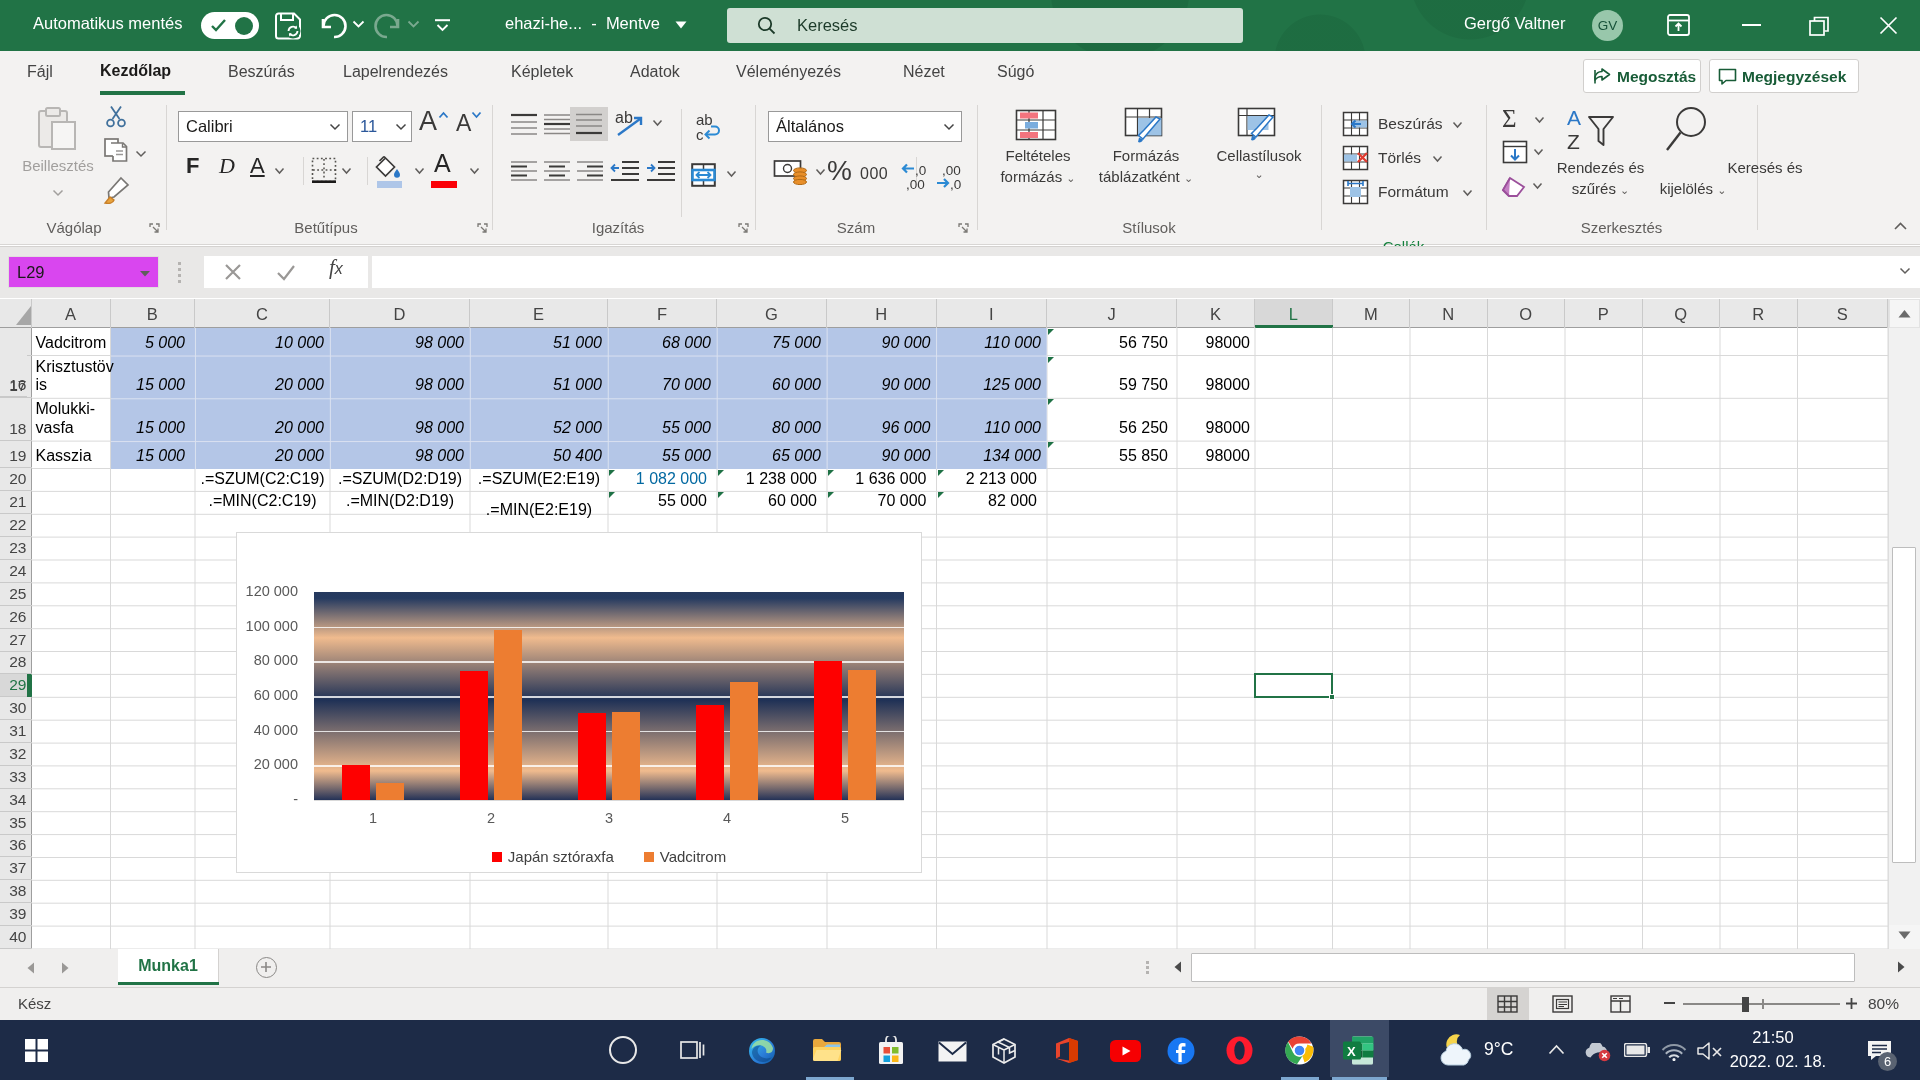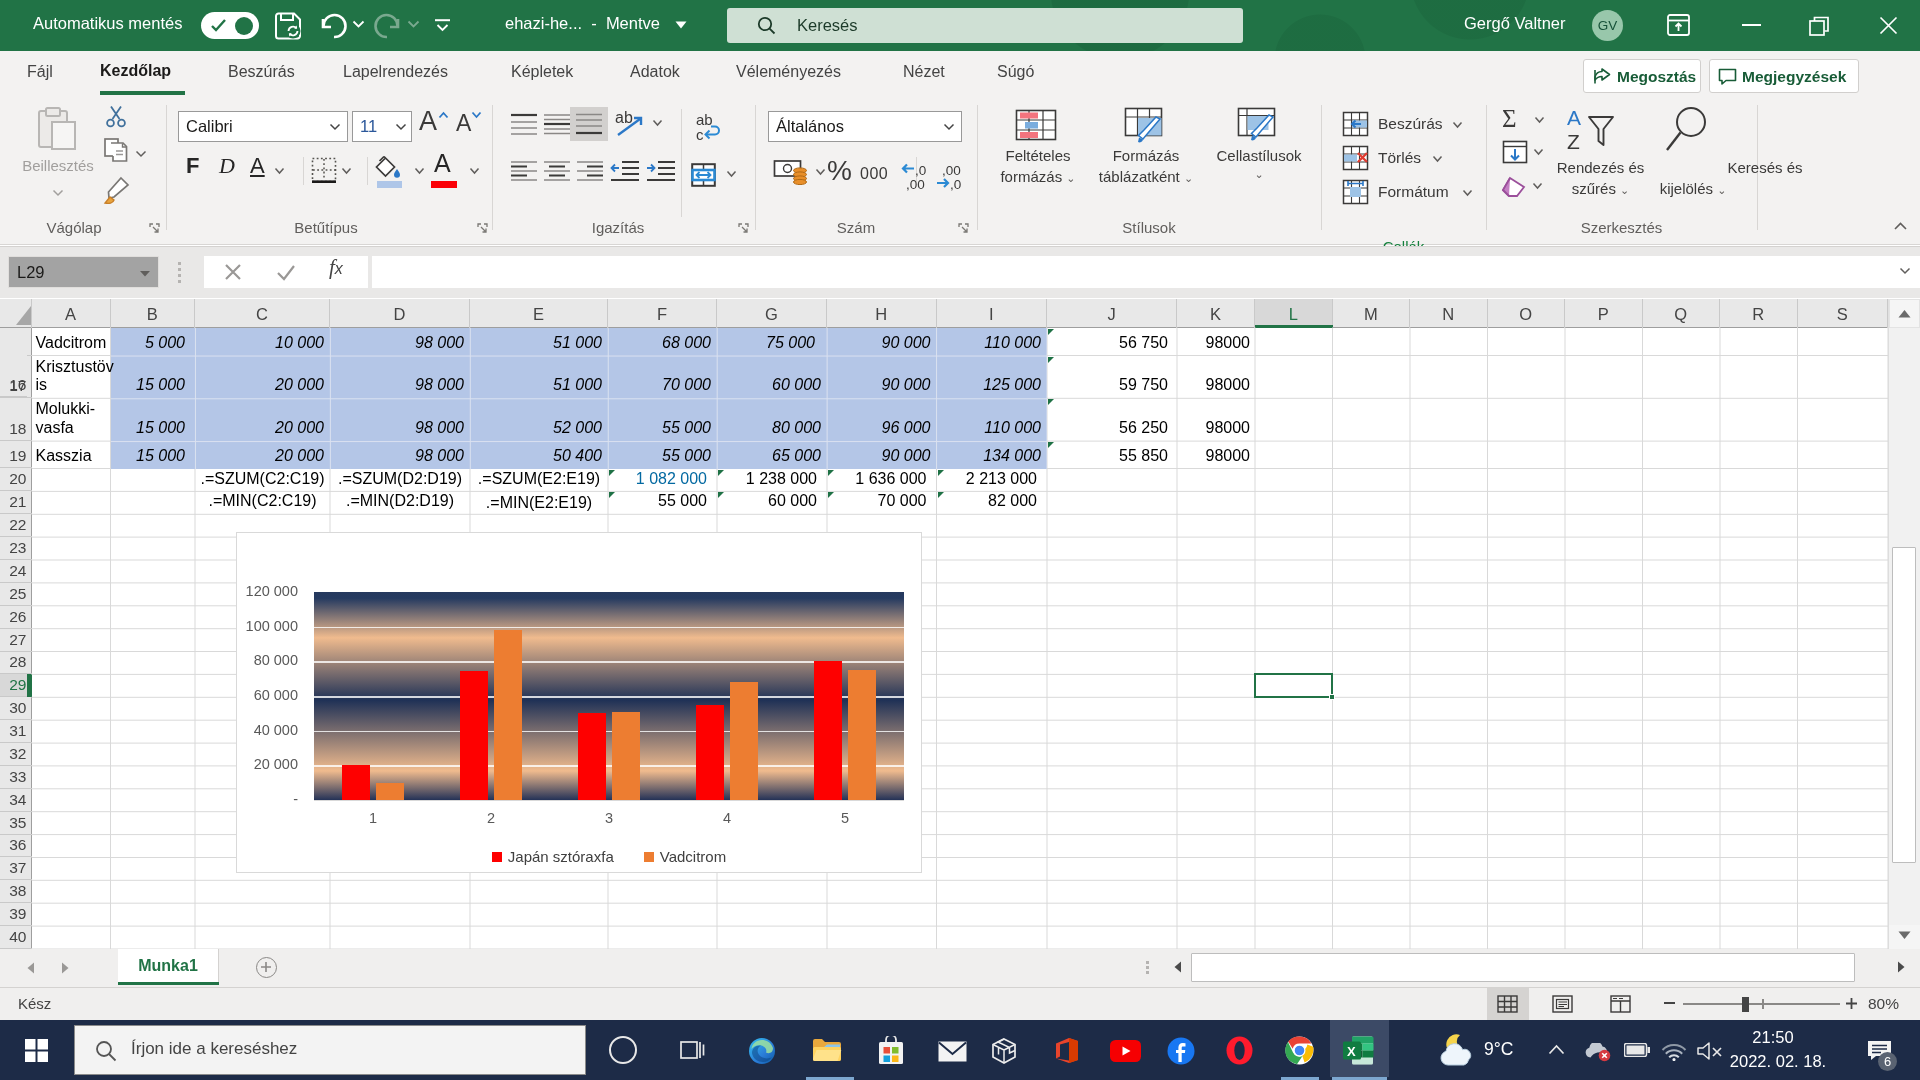--- a/index.html
+++ b/index.html
@@ -386,21 +386,21 @@
  <div class="ab" style="left:1548px;top:83px;width:105px;text-align:center;font-size:15px;color:#3b3a39;">szűrés <span style="font-size:11px;color:#605e5c;">⌄</span></div>
  <svg class="ab" style="left:1662px;top:8px;" width="50" height="52" viewBox="0 0 50 52">
   <circle cx="29" cy="17" r="14" fill="none" stroke="#3b3a39" stroke-width="2"></circle>
   <path d="M18.5 27.5 L5 45" stroke="#3b3a39" stroke-width="2.4"></path>
  </svg>
  <div class="ab" style="left:1710px;top:62px;width:110px;text-align:center;font-size:15px;color:#3b3a39;">Keresés és</div>
  <div class="ab" style="left:1638px;top:83px;width:110px;text-align:center;font-size:15px;color:#3b3a39;">kijelölés <span style="font-size:11px;color:#605e5c;">⌄</span></div>
 </div>
 
 <div class="ab" style="left:0;top:246px;width:1920px;height:52px;background:#e9e8e7;border-top:1px solid #d4d2d0;">
- <div class="ab" style="left:8px;top:9px;width:151px;height:32px;background:#a3a3a3;border:1px solid #e0dedc;">
+ <div class="ab" style="left:8px;top:9px;width:151px;height:32px;background:#d946ef;border:1px solid #e0dedc;">
   <div class="ab" style="left:8px;top:6px;font-size:16.5px;color:#1b1a19;">L29</div>
   <svg class="ab" style="left:130px;top:13px;" width="12" height="8" viewBox="0 0 12 8">
         <path d="M1 1 L6 6.5 L11 1" fill="#605e5c"></path>
       </svg>
  </div>
  <div class="ab" style="left:178px;top:15px;width:3px;height:3px;background:#b5b3b1;box-shadow:0 6px 0 #b5b3b1,0 12px 0 #b5b3b1,0 18px 0 #b5b3b1;"></div>
  <div class="ab" style="left:204px;top:9px;width:164px;height:32px;background:#fff;"></div>
  <svg class="ab" style="left:224px;top:16px;" width="18" height="18" viewBox="0 0 18 18">
       <path d="M2 2 L16 16 M16 2 L2 16" stroke="#9a9896" stroke-width="2.2"></path>
     </svg>
@@ -554,21 +554,21 @@
     </svg>
     <div class="ab" style="left:31.5px;top:28.5px;width:79.0px;height:28.0px;font-size:16px;color:#000;display:flex;align-items:flex-end;padding-left:4px;padding-bottom:3px;line-height:1.18;">Vadcitrom</div>
     <div class="ab" style="left:31.5px;top:56.5px;width:79.0px;height:42.8px;font-size:16px;color:#000;display:flex;align-items:flex-end;padding-left:4px;padding-bottom:3px;line-height:1.18;">Krisztustöv<br>is</div>
     <div class="ab" style="left:31.5px;top:99.3px;width:79.0px;height:42.8px;font-size:16px;color:#000;display:flex;align-items:flex-end;padding-left:4px;padding-bottom:3px;line-height:1.18;">Molukki-<br>vasfa</div>
     <div class="ab" style="left:31.5px;top:142.1px;width:79.0px;height:27.4px;font-size:16px;color:#000;display:flex;align-items:flex-end;padding-left:4px;padding-bottom:3px;line-height:1.18;">Kasszia</div>
     <div class="ab" style="left:110.5px;top:28.5px;width:84.5px;height:28.0px;font-size:16px;color:#000;display:flex;align-items:flex-end;justify-content:flex-end;padding-right:10px;font-style:italic;padding-bottom:3px;line-height:1.18;">5 000</div>
     <div class="ab" style="left:195px;top:28.5px;width:135px;height:28.0px;font-size:16px;color:#000;display:flex;align-items:flex-end;justify-content:flex-end;padding-right:6px;font-style:italic;padding-bottom:3px;line-height:1.18;">10 000</div>
     <div class="ab" style="left:330px;top:28.5px;width:140px;height:28.0px;font-size:16px;color:#000;display:flex;align-items:flex-end;justify-content:flex-end;padding-right:6px;font-style:italic;padding-bottom:3px;line-height:1.18;">98 000</div>
     <div class="ab" style="left:470px;top:28.5px;width:138px;height:28.0px;font-size:16px;color:#000;display:flex;align-items:flex-end;justify-content:flex-end;padding-right:6px;font-style:italic;padding-bottom:3px;line-height:1.18;">51 000</div>
     <div class="ab" style="left:608px;top:28.5px;width:109px;height:28.0px;font-size:16px;color:#000;display:flex;align-items:flex-end;justify-content:flex-end;padding-right:6px;font-style:italic;padding-bottom:3px;line-height:1.18;">68 000</div>
-    <div class="ab" style="left:717px;top:28.5px;width:110px;height:28.0px;font-size:16px;color:#000;display:flex;align-items:flex-end;justify-content:flex-end;padding-right:12px;font-style:italic;padding-bottom:3px;line-height:1.18;">75 000</div>
+    <div class="ab" style="left:717px;top:28.5px;width:110px;height:28.0px;font-size:16px;color:#000;display:flex;align-items:flex-end;justify-content:flex-end;padding-right:6px;font-style:italic;padding-bottom:3px;line-height:1.18;">75 000</div>
     <div class="ab" style="left:827px;top:28.5px;width:109.5px;height:28.0px;font-size:16px;color:#000;display:flex;align-items:flex-end;justify-content:flex-end;padding-right:6px;font-style:italic;padding-bottom:3px;line-height:1.18;">90 000</div>
     <div class="ab" style="left:936.5px;top:28.5px;width:110.5px;height:28.0px;font-size:16px;color:#000;display:flex;align-items:flex-end;justify-content:flex-end;padding-right:6px;font-style:italic;padding-bottom:3px;line-height:1.18;">110 000</div>
     <div class="ab" style="left:1047px;top:28.5px;width:130px;height:28.0px;font-size:16px;color:#000;display:flex;align-items:flex-end;justify-content:flex-end;padding-right:9px;padding-bottom:3px;line-height:1.18;">56 750</div>
     <div class="ab" style="left:1177px;top:28.5px;width:78px;height:28.0px;font-size:16px;color:#000;display:flex;align-items:flex-end;justify-content:flex-end;padding-right:5px;padding-bottom:3px;line-height:1.18;">98000</div>
     <div class="ab" style="left:110.5px;top:56.5px;width:84.5px;height:42.8px;font-size:16px;color:#000;display:flex;align-items:flex-end;justify-content:flex-end;padding-right:10px;font-style:italic;padding-bottom:3px;line-height:1.18;">15 000</div>
     <div class="ab" style="left:195px;top:56.5px;width:135px;height:42.8px;font-size:16px;color:#000;display:flex;align-items:flex-end;justify-content:flex-end;padding-right:6px;font-style:italic;padding-bottom:3px;line-height:1.18;">20 000</div>
     <div class="ab" style="left:330px;top:56.5px;width:140px;height:42.8px;font-size:16px;color:#000;display:flex;align-items:flex-end;justify-content:flex-end;padding-right:6px;font-style:italic;padding-bottom:3px;line-height:1.18;">98 000</div>
     <div class="ab" style="left:470px;top:56.5px;width:138px;height:42.8px;font-size:16px;color:#000;display:flex;align-items:flex-end;justify-content:flex-end;padding-right:6px;font-style:italic;padding-bottom:3px;line-height:1.18;">51 000</div>
     <div class="ab" style="left:608px;top:56.5px;width:109px;height:42.8px;font-size:16px;color:#000;display:flex;align-items:flex-end;justify-content:flex-end;padding-right:6px;font-style:italic;padding-bottom:3px;line-height:1.18;">70 000</div>
     <div class="ab" style="left:717px;top:56.5px;width:110px;height:42.8px;font-size:16px;color:#000;display:flex;align-items:flex-end;justify-content:flex-end;padding-right:6px;font-style:italic;padding-bottom:3px;line-height:1.18;">60 000</div>
@@ -594,21 +594,21 @@
     <div class="ab" style="left:717px;top:142.1px;width:110px;height:27.4px;font-size:16px;color:#000;display:flex;align-items:flex-end;justify-content:flex-end;padding-right:6px;font-style:italic;padding-bottom:3px;line-height:1.18;">65 000</div>
     <div class="ab" style="left:827px;top:142.1px;width:109.5px;height:27.4px;font-size:16px;color:#000;display:flex;align-items:flex-end;justify-content:flex-end;padding-right:6px;font-style:italic;padding-bottom:3px;line-height:1.18;">90 000</div>
     <div class="ab" style="left:936.5px;top:142.1px;width:110.5px;height:27.4px;font-size:16px;color:#000;display:flex;align-items:flex-end;justify-content:flex-end;padding-right:6px;font-style:italic;padding-bottom:3px;line-height:1.18;">134 000</div>
     <div class="ab" style="left:1047px;top:142.1px;width:130px;height:27.4px;font-size:16px;color:#000;display:flex;align-items:flex-end;justify-content:flex-end;padding-right:9px;padding-bottom:3px;line-height:1.18;">55 850</div>
     <div class="ab" style="left:1177px;top:142.1px;width:78px;height:27.4px;font-size:16px;color:#000;display:flex;align-items:flex-end;justify-content:flex-end;padding-right:5px;padding-bottom:3px;line-height:1.18;">98000</div>
     <div class="ab" style="left:195px;top:169.5px;width:135px;height:22.9px;font-size:16px;color:#000;display:flex;align-items:flex-end;justify-content:center;padding-bottom:3px;line-height:1.18;">.=SZUM(C2:C19)</div>
     <div class="ab" style="left:195px;top:192.4px;width:135px;height:22.9px;font-size:16px;color:#000;display:flex;align-items:flex-end;justify-content:center;padding-bottom:3px;line-height:1.18;">.=MIN(C2:C19)</div>
     <div class="ab" style="left:330px;top:169.5px;width:140px;height:22.9px;font-size:16px;color:#000;display:flex;align-items:flex-end;justify-content:center;padding-bottom:3px;line-height:1.18;">.=SZUM(D2:D19)</div>
     <div class="ab" style="left:330px;top:192.4px;width:140px;height:22.9px;font-size:16px;color:#000;display:flex;align-items:flex-end;justify-content:center;padding-bottom:3px;line-height:1.18;">.=MIN(D2:D19)</div>
     <div class="ab" style="left:470px;top:169.5px;width:138px;height:22.9px;font-size:16px;color:#000;display:flex;align-items:flex-end;justify-content:center;padding-bottom:3px;line-height:1.18;">.=SZUM(E2:E19)</div>
-    <div class="ab" style="left:470px;top:194px;width:138px;height:22.9px;font-size:16px;color:#000;display:flex;align-items:flex-end;justify-content:center;padding-bottom:3px;line-height:1.18;">.=MIN(E2:E19)</div>
+    <div class="ab" style="left:470px;top:201px;width:138px;height:22.9px;font-size:16px;color:#000;display:flex;align-items:flex-end;justify-content:center;padding-bottom:3px;line-height:1.18;">.=MIN(E2:E19)</div>
     <div class="ab" style="left:608px;top:169.5px;width:109px;height:22.9px;font-size:16px;color:#0369a1;display:flex;align-items:flex-end;justify-content:flex-end;padding-right:10px;padding-bottom:3px;line-height:1.18;">1 082 000</div>
     <div class="ab" style="left:717px;top:169.5px;width:110px;height:22.9px;font-size:16px;color:#000;display:flex;align-items:flex-end;justify-content:flex-end;padding-right:10px;padding-bottom:3px;line-height:1.18;">1 238 000</div>
     <div class="ab" style="left:827px;top:169.5px;width:109.5px;height:22.9px;font-size:16px;color:#000;display:flex;align-items:flex-end;justify-content:flex-end;padding-right:10px;padding-bottom:3px;line-height:1.18;">1 636 000</div>
     <div class="ab" style="left:936.5px;top:169.5px;width:110.5px;height:22.9px;font-size:16px;color:#000;display:flex;align-items:flex-end;justify-content:flex-end;padding-right:10px;padding-bottom:3px;line-height:1.18;">2 213 000</div>
     <div class="ab" style="left:608px;top:192.4px;width:109px;height:22.9px;font-size:16px;color:#000;display:flex;align-items:flex-end;justify-content:flex-end;padding-right:10px;padding-bottom:3px;line-height:1.18;">55 000</div>
     <div class="ab" style="left:717px;top:192.4px;width:110px;height:22.9px;font-size:16px;color:#000;display:flex;align-items:flex-end;justify-content:flex-end;padding-right:10px;padding-bottom:3px;line-height:1.18;">60 000</div>
     <div class="ab" style="left:827px;top:192.4px;width:109.5px;height:22.9px;font-size:16px;color:#000;display:flex;align-items:flex-end;justify-content:flex-end;padding-right:10px;padding-bottom:3px;line-height:1.18;">70 000</div>
     <div class="ab" style="left:936.5px;top:192.4px;width:110.5px;height:22.9px;font-size:16px;color:#000;display:flex;align-items:flex-end;justify-content:flex-end;padding-right:10px;padding-bottom:3px;line-height:1.18;">82 000</div>
     <div class="ab" style="left:1048px;top:29.5px;width:0;height:0;border-top:6px solid #1e7145;border-right:6px solid transparent;"></div>
     <div class="ab" style="left:1048px;top:57.5px;width:0;height:0;border-top:6px solid #1e7145;border-right:6px solid transparent;"></div>
@@ -719,27 +719,20 @@
  <svg class="ab" style="left:1845px;top:9px;" width="13" height="13" viewBox="0 0 13 13">
       <path d="M6.5 1 V12 M1 6.5 H12" stroke="#444" stroke-width="1.8"></path>
     </svg>
  <div class="ab" style="left:1868px;top:7px;font-size:15.5px;color:#444;">80%</div>
 </div>
 
 <div class="ab" style="left:0;top:1020px;width:1920px;height:60px;background:#1d2b47;">
  <svg class="ab" style="left:25px;top:19px;" width="23" height="23" viewBox="0 0 23 23">
       <path d="M0 0 H10.5 V10.5 H0 Z M12.5 0 H23 V10.5 H12.5 Z M0 12.5 H10.5 V23 H0 Z M12.5 12.5 H23 V23 H12.5 Z" fill="#fff"></path>
     </svg>
- <div class="ab" style="left:74px;top:5px;width:512px;height:50px;background:#f3f3f3;border:1px solid #8a8a8a;">
-  <svg class="ab" style="left:20px;top:14px;" width="22" height="22" viewBox="0 0 22 22">
-        <circle cx="9" cy="9" r="7" fill="none" stroke="#555" stroke-width="1.8"></circle>
-        <path d="M14 14 L20.5 20.5" stroke="#555" stroke-width="1.8"></path>
-      </svg>
-  <div class="ab" style="left:56px;top:13px;font-size:17px;color:#444;">Írjon ide a kereséshez</div>
- </div>
  <div class="ab" style="left:609px;top:16px;width:28px;height:28px;border-radius:50%;border:2.5px solid #e8e8e8;"></div>
 <svg class="ab" style="left:680px;top:19px;" width="25" height="23" viewBox="0 0 25 23">
  <rect x="1" y="3" width="16" height="16" fill="none" stroke="#e8e8e8" stroke-width="1.7"></rect>
  <path d="M20 3 V19 M23.5 5.5 V16.5" stroke="#e8e8e8" stroke-width="1.7"></path>
     </svg>
     <svg class="ab" style="left:748px;top:17px;" width="28" height="28" viewBox="0 0 28 28">
  <defs>
         <linearGradient id="edg" x1="0" y1="0" x2="1" y2="1">
           <stop offset="0" stop-color="#35c1f1"></stop>
           <stop offset="0.6" stop-color="#2a7cd7"></stop>

